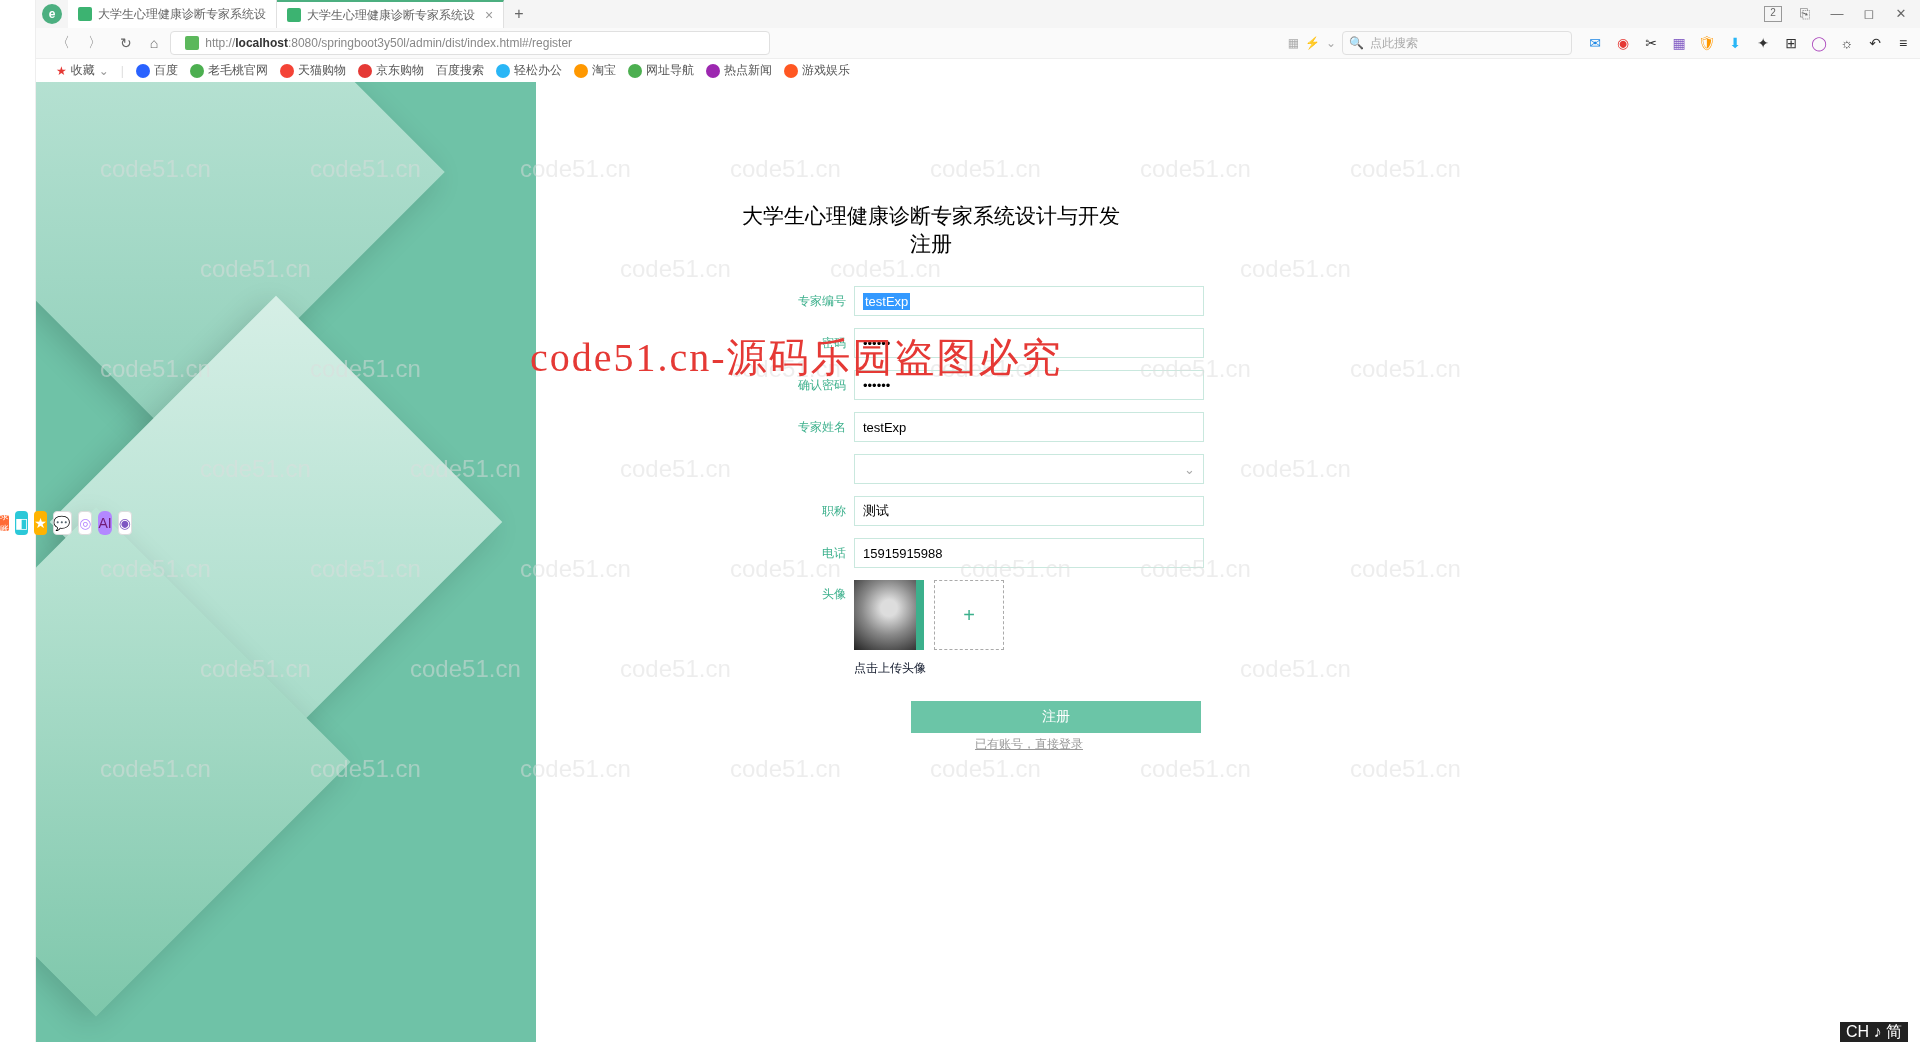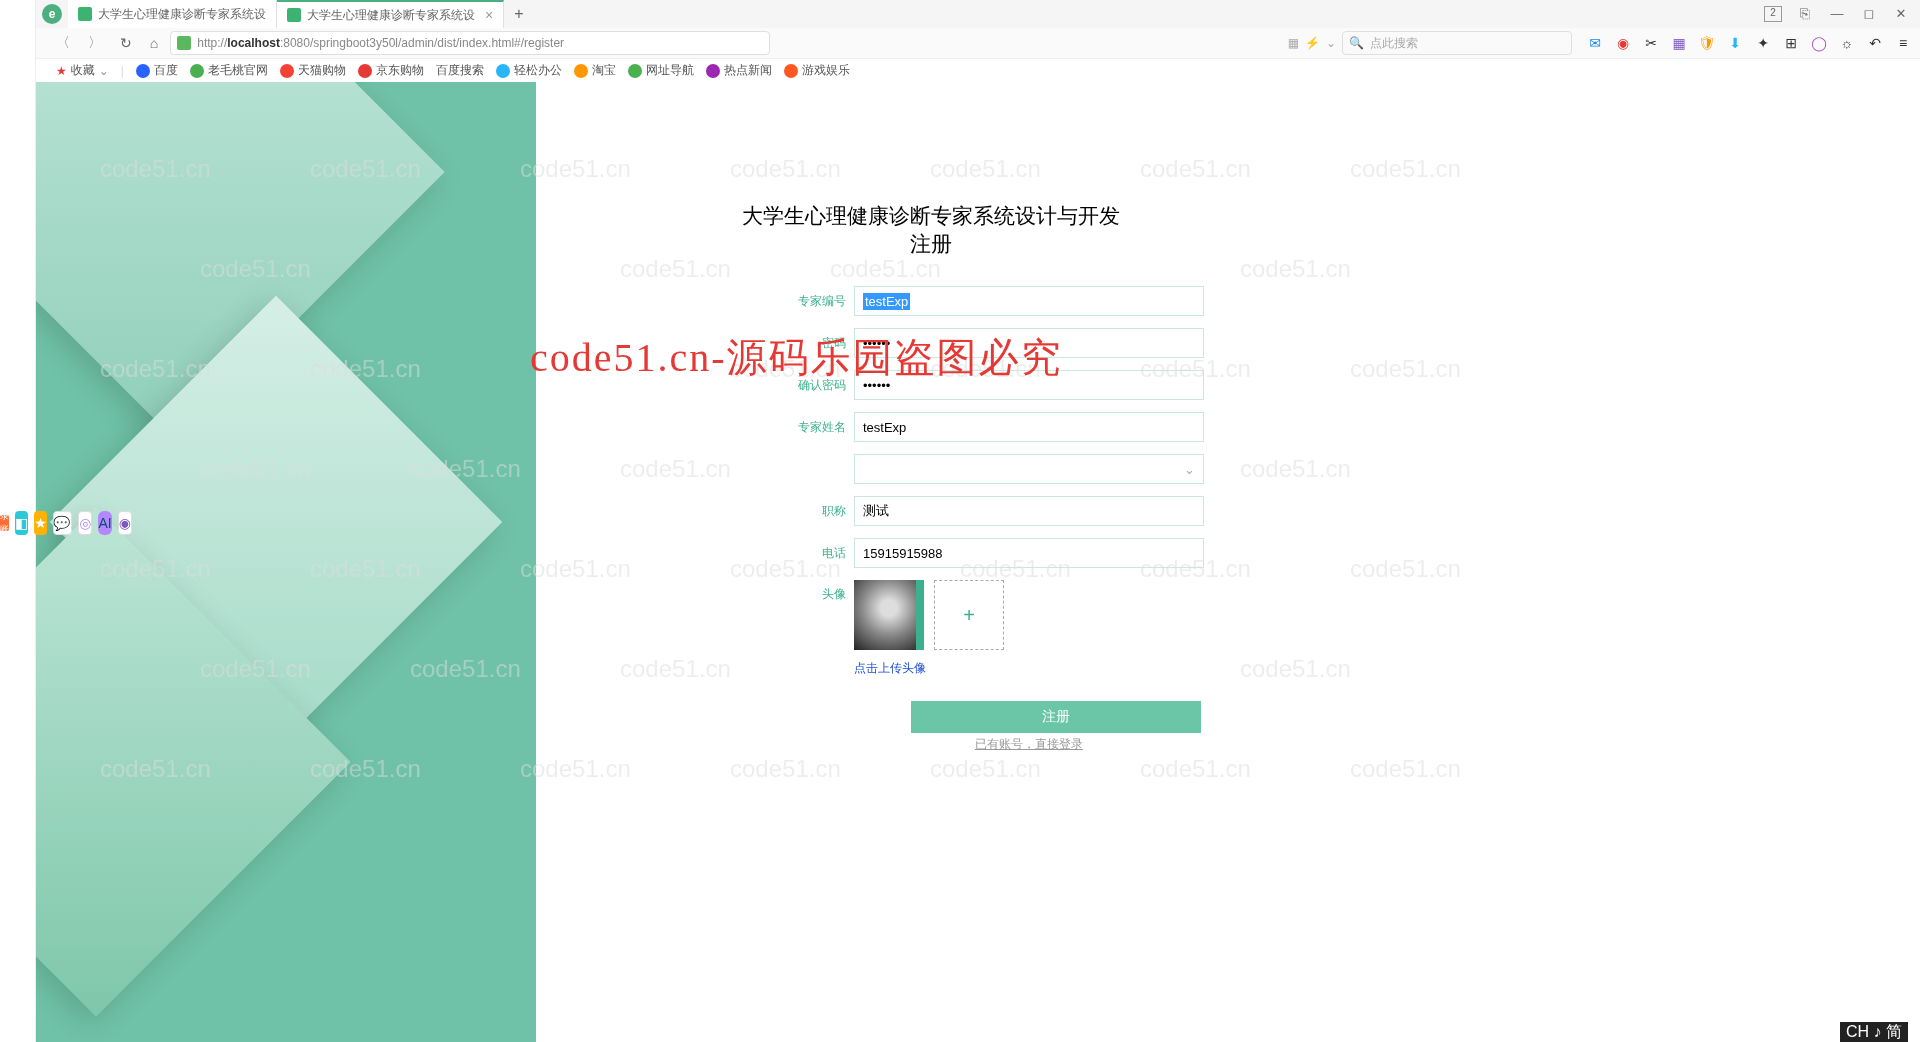--- a/index.html
+++ b/index.html
@@ -14,21 +14,21 @@
 .tab .tab-icon { width: 14px; height: 14px; background:#3cb371; border-radius:2px; margin-right:6px; }
 .tab .close { margin-left: 10px; color: #999; font-size: 14px; }
 .new-tab { padding: 0 10px; color: #666; font-size: 16px; }
 .window-controls { margin-left: auto; display: flex; gap: 14px; padding-right: 10px; color:#666; font-size:13px; }
 .wc { width:18px; text-align:center; }
 
 .addr-bar { height: 30px; display: flex; align-items: center; padding: 0 8px; background:#fafafa; gap:6px; }
 .nav-arrow { color:#888; font-size:14px; padding:0 6px; }
 .reload { color:#666; }
 .home { color:#666; }
-.url-box { flex: 0 0 600px; display:flex; align-items:center; height:24px; border:1px solid #e0e0e0; border-radius:4px; padding:0 6px; background:#fff; }
+.url-box { flex: 0 0 600px; display:flex; align-items:center; height:24px; border:1px solid #e0e0e0; border-radius:4px; padding:0 14px; background:#fff; }
 .url-shield { width:14px; height:14px; background:#5cb85c; border-radius:2px; margin-right:6px; }
 .url-text { flex:1; color:#888; font-size:12px; white-space:nowrap; overflow:hidden; }
 .url-text b { color:#333; font-weight:bold; }
 .addr-spacer { flex:1; }
 .search-box { width:230px; height:24px; border:1px solid #e0e0e0; border-radius:4px; display:flex; align-items:center; padding:0 6px; color:#aaa; font-size:12px; }
 .search-box .mag { margin-right:6px; }
 .toolbar-icons { display:flex; gap:10px; margin-left:8px; align-items:center; }
 .ti { width:18px; height:18px; display:flex; align-items:center; justify-content:center; font-size:14px; }
 
 .bookmark-bar { height:24px; display:flex; align-items:center; padding:0 8px; gap:12px; background:#fff; border-top:1px solid #eee; }
@@ -52,21 +52,21 @@
 .form-title { font-size:21px; color:#000000; margin-bottom:28px; text-align:center; width:390px; margin-left:-50px; }
 .form-row { display:flex; align-items:center; margin-bottom:12px; }
 .form-label { width:60px; text-align:right; color:#3cb08c; font-size:12px; margin-right:8px; }
 .form-input { width:350px; height:30px; border:1px solid #c9e8de; padding:0 8px; font-size:13px; outline:none; }
 .form-select { width:350px; height:30px; border:1px solid #c9e8de; padding:0 8px; font-size:13px; background:#fff; display:flex; align-items:center; justify-content:flex-end; color:#aaa; }
 .avatar-row { display:flex; align-items:flex-start; margin-bottom:10px; }
 .avatar-preview { width:70px; height:70px; background:#333; margin-right:10px; position:relative; overflow:hidden; }
 .avatar-preview .av-inner { position:absolute; inset:0; background:radial-gradient(circle at 50% 40%, #ddd 15%, #888 50%, #222 100%); }
 .avatar-preview .stripe { position:absolute; right:0; top:0; width:8px; height:100%; background:#3cb08c; }
 .avatar-upload { width:70px; height:70px; border:1px dashed #aaa; display:flex; align-items:center; justify-content:center; color:#3cb08c; font-size:20px; }
-.hint { margin-left:68px; font-size:12px; color:#1d4ed8; margin-bottom:24px; }
+.hint { margin-left:68px; font-size:12px; color:#0f172a; margin-bottom:24px; }
 .btn-register { margin-left:125px; width:290px; height:32px; background:#6bc5a7; color:#fff; border:none; font-size:14px; cursor:pointer; }
 .login-link { margin-left:68px; width:350px; text-align:center; margin-top:3px; color:#999; font-size:12px; text-decoration:underline; }
 .selected-text { background:#3399ff; color:#fff; padding:1px 2px; }
 
 
 .wm { position:absolute; color:#ddd; font-size:24px; font-family:Arial; pointer-events:none; z-index:50; opacity:0.5; }
 .wm-red { position:absolute; left:530px; top:330px; color:#e53935; font-size:40px; font-family:"SimSun",serif; pointer-events:none; z-index:200; letter-spacing:2px; }
 
 
 .ime-bar { position:absolute; bottom:0; right:12px; height:20px; background:#222; color:#fff; padding:0 6px; font-size:16px; display:flex; align-items:center; gap:4px; }
@@ -76,21 +76,21 @@
 </style>
 </head>
 <body>
 
 <div class="left-sidebar">
   <div class="ls-badge">登录账号</div>
   <div class="ls-icon" style="background:#2bc8d8;color:#fff">◧</div>
   <div class="ls-icon" style="background:#ffb300;color:#fff">★</div>
   <div class="ls-icon" style="background:#fff;border:1px solid #ddd">💬</div>
   <div class="ls-icon" style="background:#fff;border:1px solid #ddd;color:#b388ff">◎</div>
-  <div class="ls-icon" style="background:#b388ff;color:#0c4a6e;border-radius:6px">AI</div>
+  <div class="ls-icon" style="background:#b388ff;color:#701a75;border-radius:6px">AI</div>
   <div class="ls-icon" style="background:#fff;border:1px solid #ddd;color:#7e57c2">◉</div>
 </div>
 <div class="bl-btn" style="bottom:40px">+</div>
 <div class="bl-btn" style="bottom:10px">≡</div>
 
 <div class="browser-chrome">
   <div class="tab-bar">
     <div style="width:36px"></div>
     <div class="browser-logo">e</div>
     <div class="tab">

